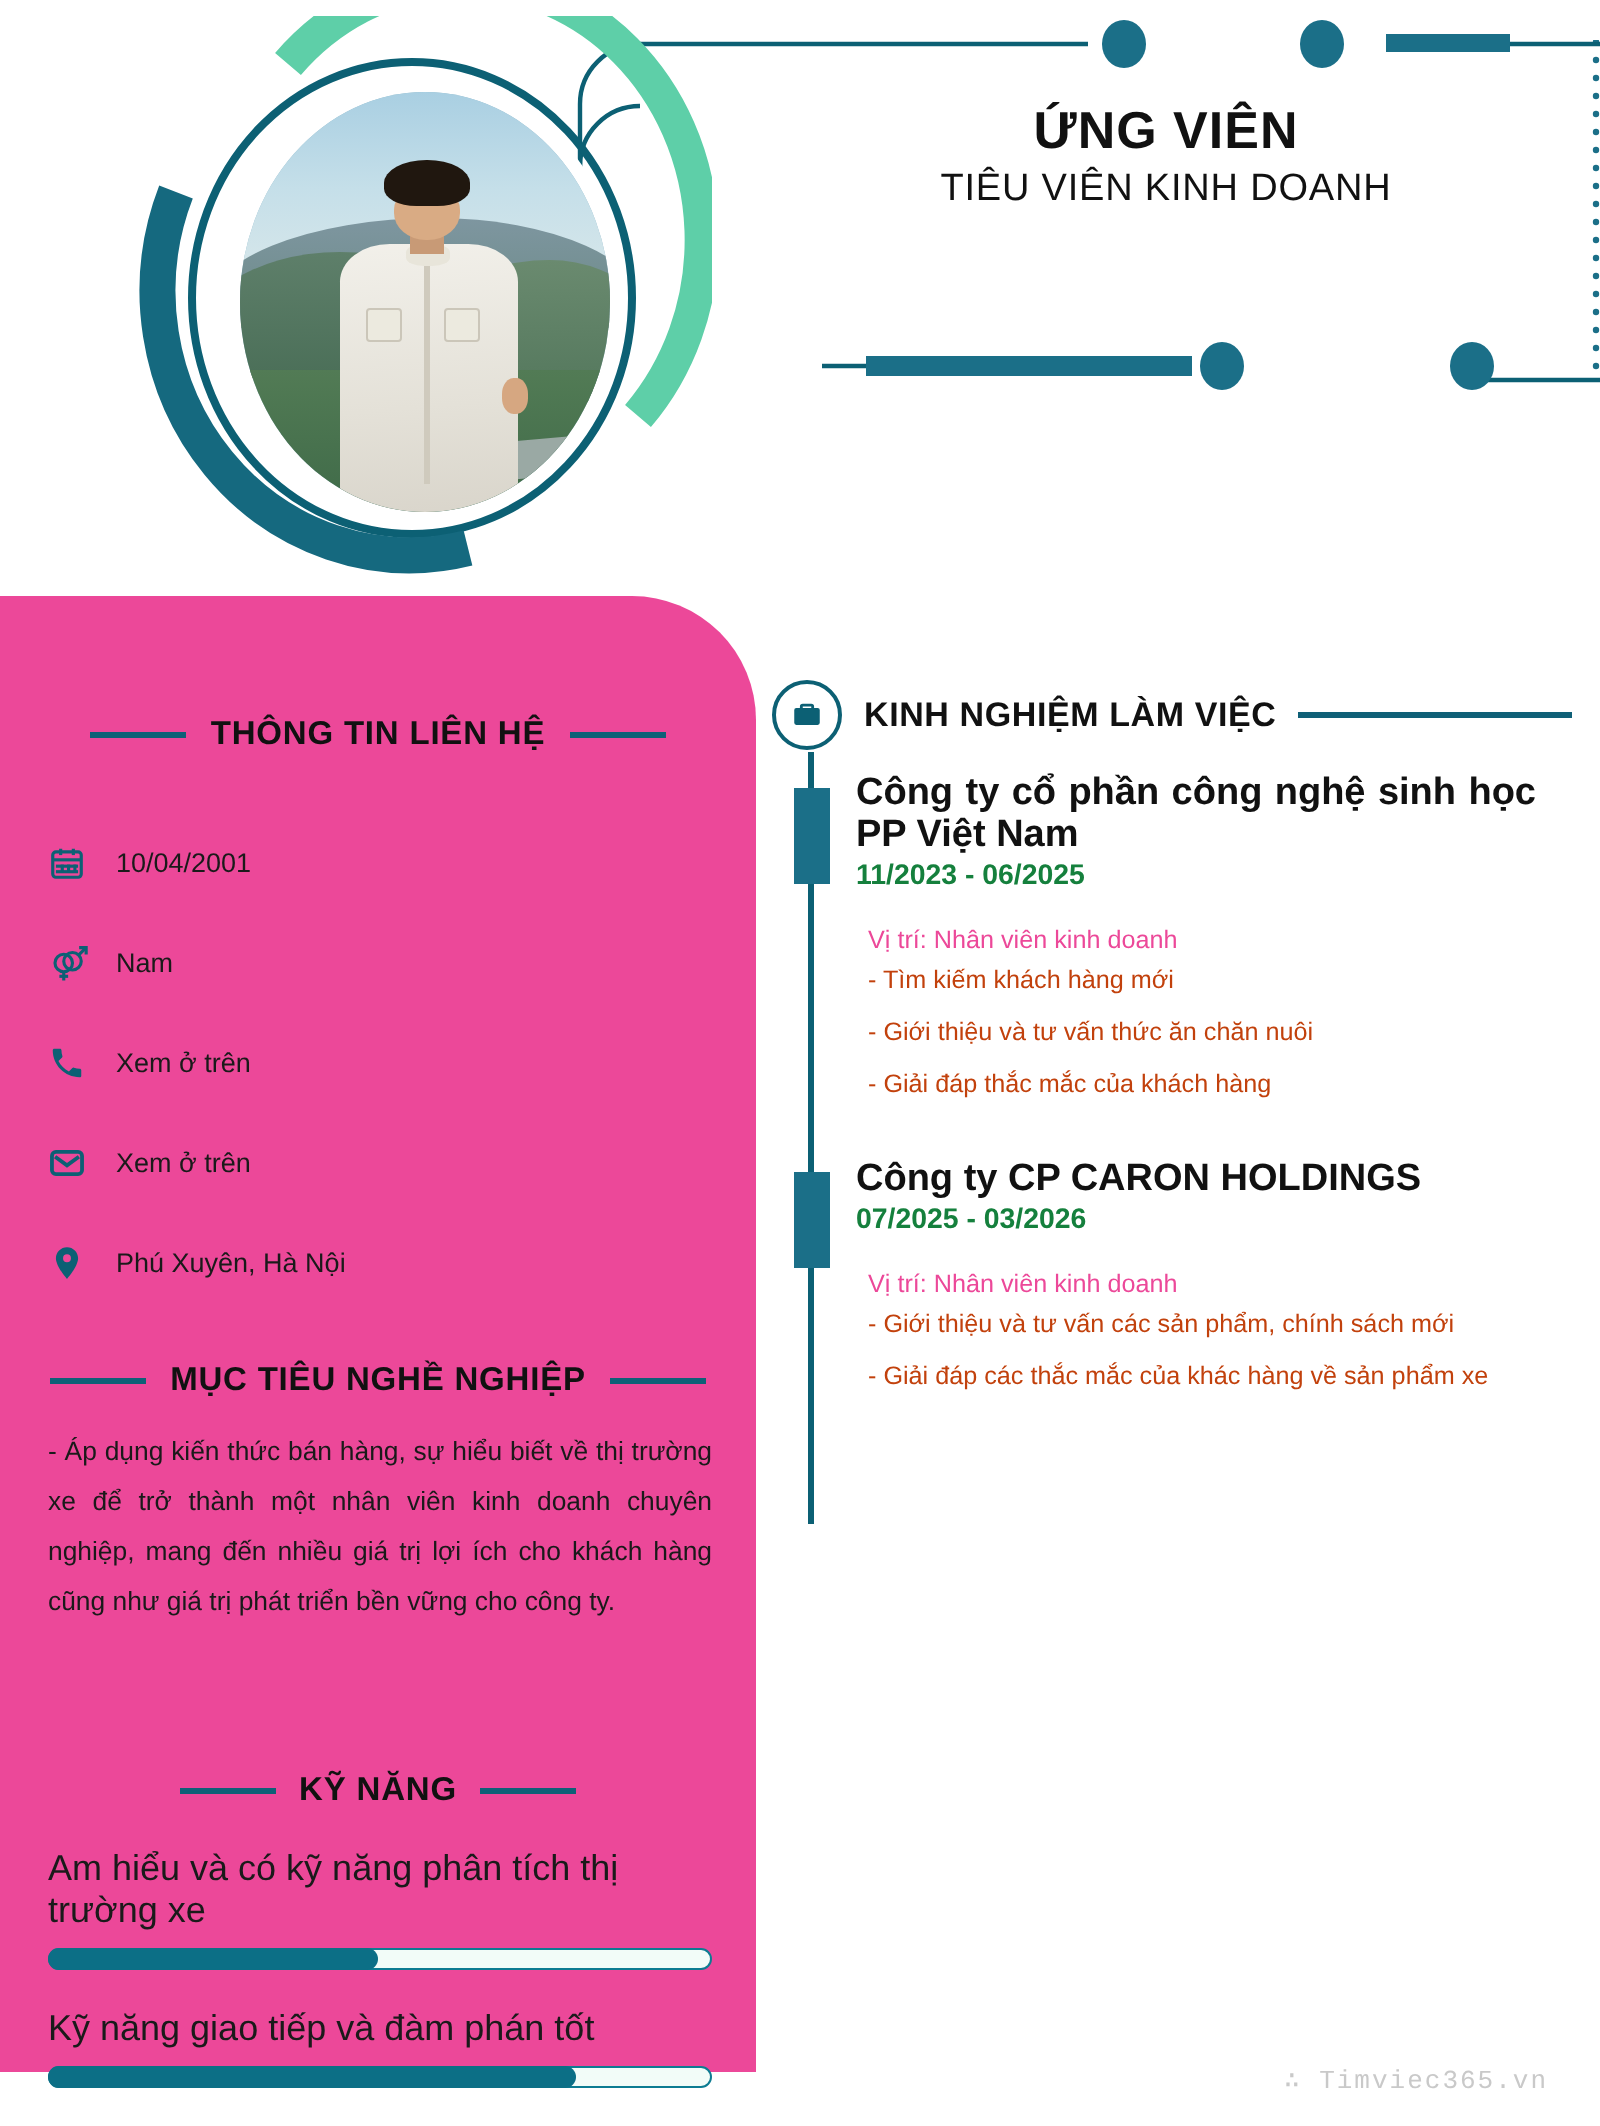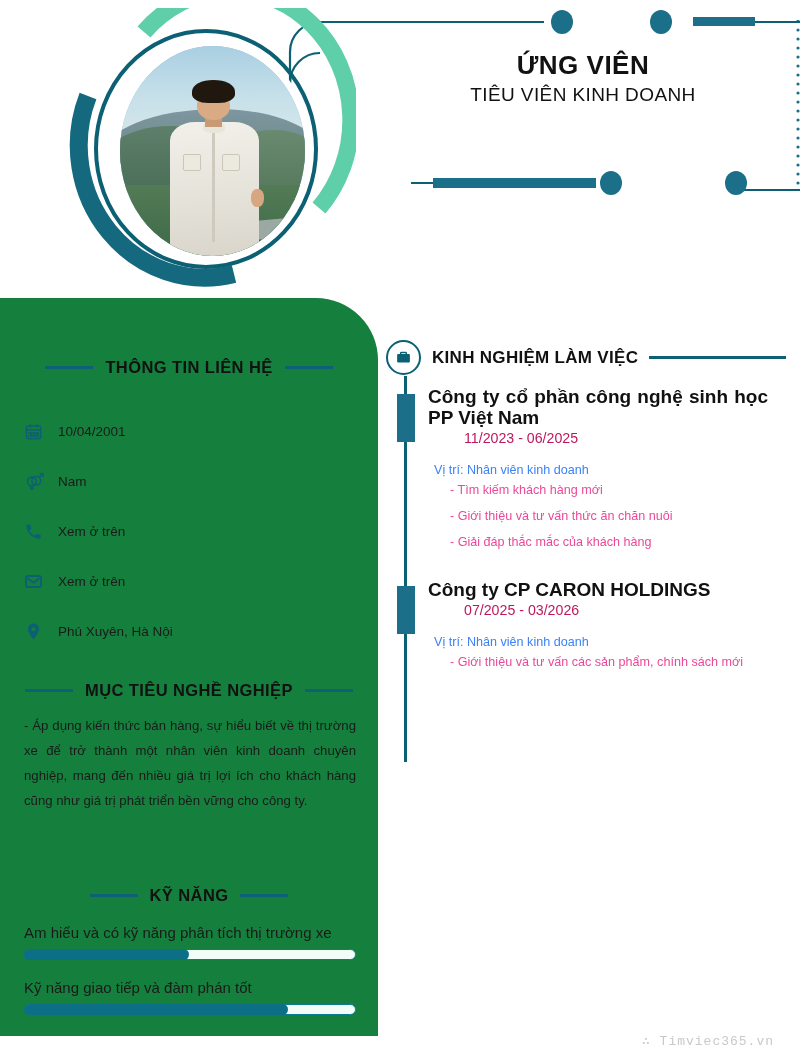--- a/index.html
+++ b/index.html
@@ -119,21 +119,21 @@
   #job-title {
     font-size: 19px; font-weight: 400; color: #111111;
     letter-spacing: .4px; margin-top: 3px;
   }
 
   
   #sidebar {
     position: absolute;
     left: 0; top: 298px;
     width: 378px; height: 738px;
-    background: #15803d;
+    background: #ec4899;
     border-top-right-radius: 62px;
     padding: 0 24px;
   }
 
   .sec-head {
     display: flex; align-items: center; justify-content: center;
     gap: 12px;
     margin-top: 0;
   }
   .sec-head .ln {
@@ -162,21 +162,21 @@
   #goal-body {
     position: absolute; left: 24px; top: 415px; width: 332px;
     font-size: 13.2px; line-height: 25px; color: #1a1a1a;
     text-align: justify;
   }
 
   #skill-head { position: absolute; left: 24px; top: 588px; width: 330px; }
   #skill-list { position: absolute; left: 24px; top: 626px; width: 332px; }
 
   .sk-item { margin-bottom: 19px; }
-  .sk-name { font-size: 15px; color: #1a1a1a; margin-bottom: 8px; }
+  .sk-name { font-size: 18px; color: #1a1a1a; margin-bottom: 8px; }
   .sk-track {
     position: relative; height: 11px; width: 100%;
     border: 1px solid #0d7c92; border-radius: 6px;
     background: #f2fcf8;
   }
   .sk-fill {
     position: absolute; left: -1px; top: -1px; height: 11px;
     background: #0c6f86; border-radius: 6px;
   }
 
@@ -213,29 +213,28 @@
   }
 
   #exp-body { position: absolute; left: 42px; top: 46px; width: 340px; }
 
   .job { margin-bottom: 24px; }
   .job-co {
     font-size: 19px; font-weight: 700; color: #111111;
     line-height: 21px; text-align: justify;
   }
   .job-dt {
-    font-size: 14.2px; font-weight: 400; color: #be185d;
+    font-size: 14.2px; font-weight: 700; color: #15803d;
     line-height: 21px;
-    margin-left: 36px;
   }
   .job-pos {
-    font-size: 12.6px; color: #3b82f6; margin-top: 14px; padding-left: 6px;
+    font-size: 12.6px; color: #ec4899; margin-top: 14px; padding-left: 6px;
   }
   .job-li {
-    font-size: 12.6px; color: #ec4899; line-height: 26px; padding-left: 6px; margin-left: 16px;
+    font-size: 12.6px; color: #c2410c; line-height: 26px; padding-left: 6px;
   }
 
   
   #footer {
     position: absolute; left: 0; bottom: 14px; width: 800px;
     text-align: right; padding-right: 26px;
   }
   #watermark {
     font-family: "Liberation Mono", monospace;
     font-size: 13px; color: #c9c9c9; letter-spacing: 1px;
@@ -439,19 +438,20 @@
       <div class="job-li">- Tìm kiếm khách hàng mới</div>
       <div class="job-li">-  Giới thiệu và tư vấn thức ăn chăn nuôi</div>
       <div class="job-li">- Giải đáp thắc mắc của khách hàng</div>
     </div>
 
     <div class="job">
       <div class="job-co">Công ty CP CARON HOLDINGS</div>
       <div class="job-dt">07/2025 - 03/2026</div>
       <div class="job-pos">Vị trí: Nhân viên kinh doanh</div>
       <div class="job-li">- Giới thiệu và tư vấn các sản phẩm, chính sách mới</div>
+      <div class="job-li">- Giải đáp các thắc mắc của khác hàng về sản phẩm xe</div>
     </div>
   </div>
 </div>
 
 <div id="footer">
   <span id="watermark">∴ Timviec365.vn</span>
 </div>
 
 </body></html>

